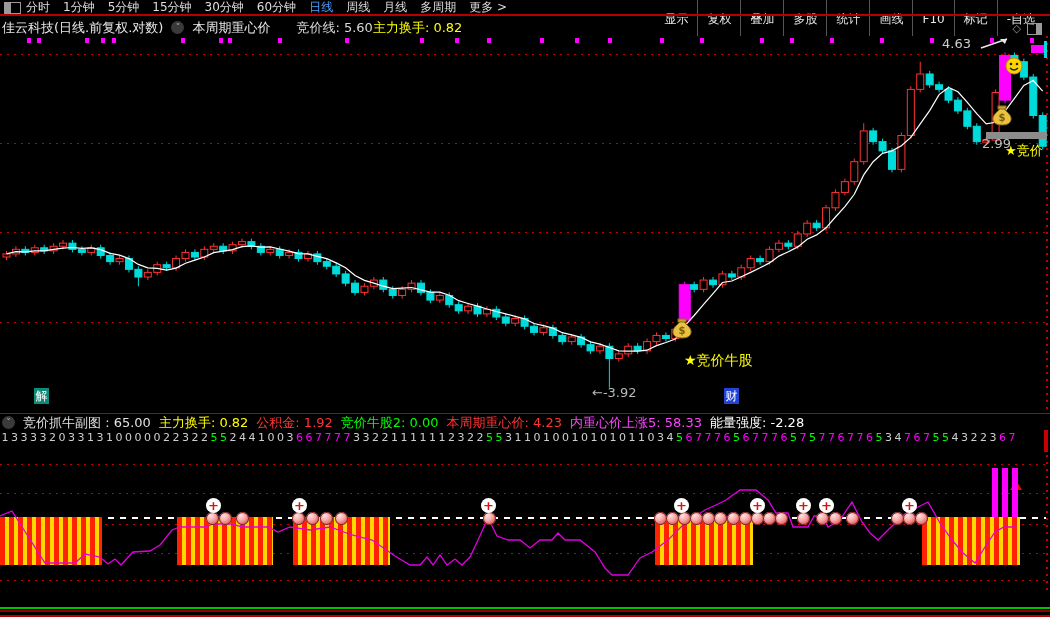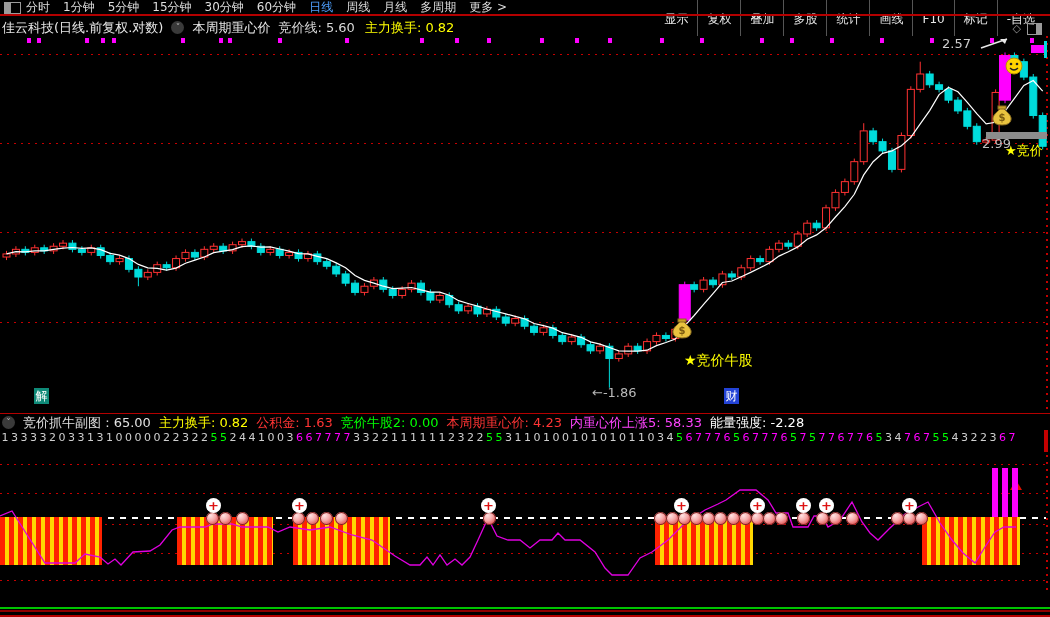--- a/index.html
+++ b/index.html
@@ -82,21 +82,21 @@
         <span class="tbtn">标记</span>
         <span class="tbtn">-自选</span>
       </div>
   </div>
   <div id="tb-redline"></div>
 
   <div id="inforow">
     <span class="fld">佳云科技(日线.前复权.对数)</span>
     <span class="circ-icon">˅</span>
     <span class="fld">本周期重心价</span>
-    <span id="header-fields" style="display:flex;gap:10px;">
+    <span id="header-fields" style="display:flex;margin-left:18px;">
         <span style="color: rgb(216, 216, 216);">竞价线: 5.60</span>
         <span style="color: rgb(255, 255, 0);">主力换手: 0.82</span>
       </span>
   </div>
   <div id="chart-icons">
     <span>◇</span>
     <span class="boxic">
         <div></div>
       </span>
   </div>
@@ -368,38 +368,38 @@
           <path d="M1002 71 l-4 4 q-6 5 -5 9 q1 5 9 5 q8 0 9 -5 q1 -4 -5 -9 l-4 -4 z" fill="#e9c33f" stroke="#8a6d1f"></path>
           <rect x="998" y="70" width="8" height="3" fill="#caa227" stroke="#8a6d1f"></rect>
           <text x="1002" y="85" text-anchor="middle" font-size="10px" fill="#7c5c10" font-weight="bold">$</text>
         </g>
         <g>
           <path d="M682 284 l-4 4 q-6 5 -5 9 q1 5 9 5 q8 0 9 -5 q1 -4 -5 -9 l-4 -4 z" fill="#e9c33f" stroke="#8a6d1f"></path>
           <rect x="678" y="283" width="8" height="3" fill="#caa227" stroke="#8a6d1f"></rect>
           <text x="682" y="298" text-anchor="middle" font-size="10px" fill="#7c5c10" font-weight="bold">$</text>
         </g>
       </svg>
-      <div class="anno-text" style="left: 942px; top: 0px; color: rgb(207, 207, 207); font-size: 13px;">2.57</div>
+      <div class="anno-text" style="left: 942px; top: 0px; color: rgb(207, 207, 207); font-size: 13px;">4.63</div>
       <div class="graybar" style="left: 986px; top: 96px; width: 61px; height: 7px;"></div>
       <div class="anno-text" style="left: 982px; top: 100px; color: rgb(189, 189, 189); font-size: 13px;">2.99</div>
       <div class="anno-text" style="left: 1005px; top: 106px; color: rgb(255, 255, 0); font-size: 13px;">★竞价</div>
       <div style="position: absolute; left: 1031px; top: 9px; width: 14px; height: 8px; background: rgb(255, 0, 255);"></div>
       <div style="position: absolute; left: 1044px; top: 5px; width: 3px; height: 17px; background: rgb(0, 220, 220);"></div>
       <div class="anno-text" style="left: 684px; top: 316px; color: rgb(255, 255, 0); font-size: 14px;">★竞价牛股</div>
-      <div class="anno-text" style="left: 592px; top: 349px; color: rgb(185, 185, 185); font-size: 13px;">←-1.86</div>
+      <div class="anno-text" style="left: 592px; top: 349px; color: rgb(185, 185, 185); font-size: 13px;">←-3.92</div>
       <div class="badge" style="left: 34px; top: 352px; background: rgb(15, 138, 120);">解</div>
       <div class="badge" style="left: 724px; top: 352px; background: rgb(35, 67, 214);">财</div>
     </div>
 
   <div id="sep2"></div>
   <div id="subheader">
     <span class="circ-icon">˅</span>
   <span style="color: rgb(224, 224, 224);">竞价抓牛副图 : 65.00</span>
       <span style="color: rgb(255, 255, 0);">主力换手: 0.82</span>
-      <span style="color: rgb(255, 52, 52);">公积金: 1.63</span>
+      <span style="color: rgb(255, 52, 52);">公积金: 1.92</span>
       <span style="color: rgb(0, 255, 0);">竞价牛股2: 0.00</span>
       <span style="color: rgb(255, 52, 52);">本周期重心价: 4.23</span>
       <span style="color: rgb(255, 68, 255);">内重心价上涨5: 58.33</span>
       <span style="color: rgb(255, 255, 255);">能量强度: -2.28</span>
     </div>
   <div id="digitrow">
       <span style="left: 0px; color: rgb(207, 207, 207);">1</span>
       <span style="left: 9.5px; color: rgb(207, 207, 207);">3</span>
       <span style="left: 19px; color: rgb(207, 207, 207);">3</span>
       <span style="left: 28.5px; color: rgb(207, 207, 207);">3</span>

